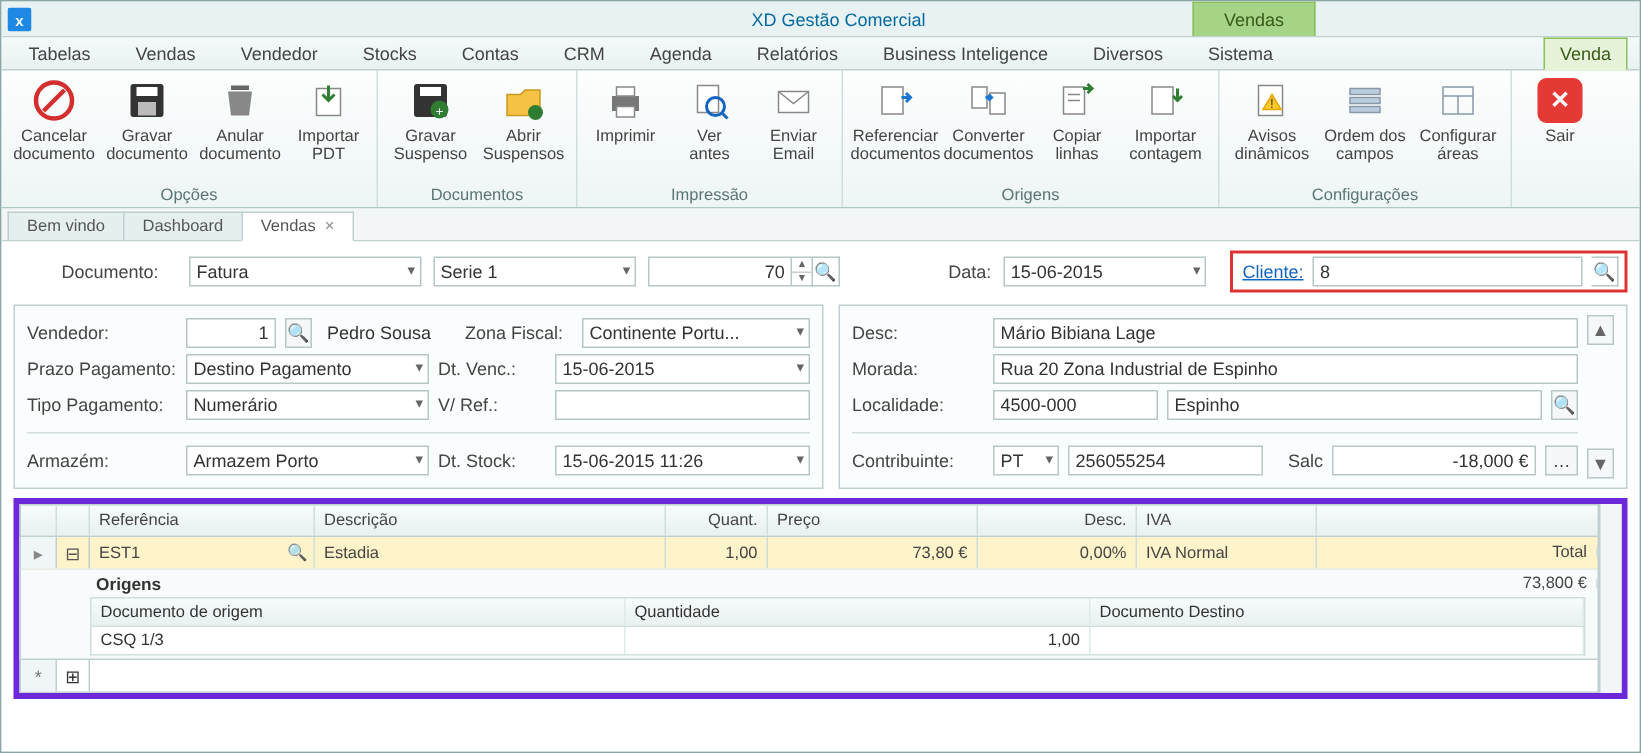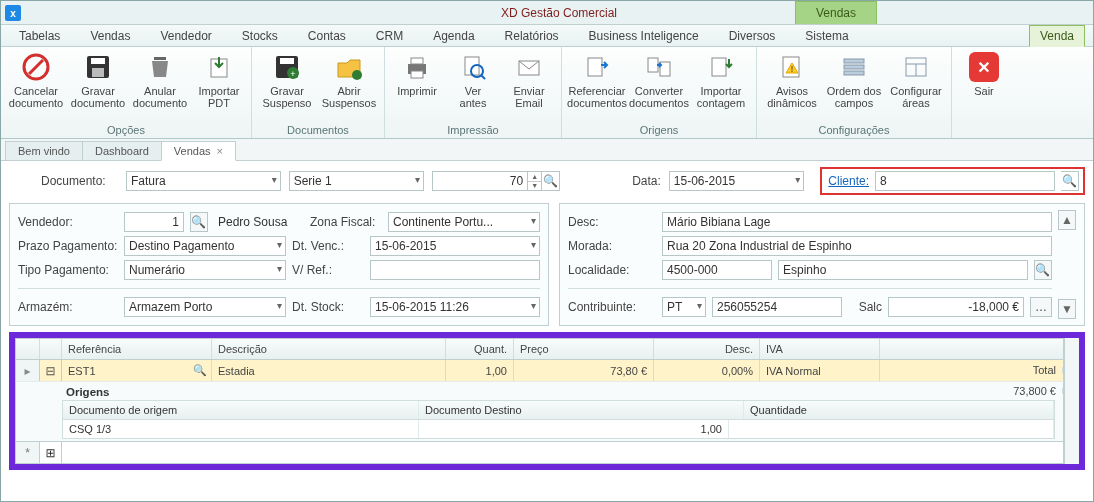--- a/index.html
+++ b/index.html
@@ -1,21 +1,21 @@
 <!DOCTYPE html>
 <html><head>
 <meta charset="utf-8">
 <style>
   * { box-sizing: border-box; }
   body { margin: 0; font-family: "Segoe UI", Tahoma, sans-serif; font-size: 12px; color: #333; background: #fff; }
   .window { width: 1094px; height: 502px; border: 1px solid #8aa7a7; display: flex; flex-direction: column; overflow: hidden; }
   
   .titlebar { height: 24px; background: #e8f2f2; border-bottom: 1px solid #c0d0d0; display: flex; align-items: center; }
   .titlebar .logo { width: 24px; height: 24px; display: flex; align-items: center; justify-content: center; }
-  .titlebar .title { flex: 1; text-align: center; color: #7f1d1d; font-size: 12px; }
+  .titlebar .title { flex: 1; text-align: center; color: #0369a1; font-size: 12px; }
   
   .context-tab-wrap { position: absolute; right: 216px; top: 0; height: 24px; }
   .context-tab { display: inline-block; background: #a6d486; color: #3a5a1a; padding: 4px 20px; font-size: 12px; border: 1px solid #8bc060; border-bottom: none; }
   
   .menubar { height: 22px; background: linear-gradient(#f4f9f9,#e8f2f2); border-bottom: 1px solid #c0d0d0; display: flex; align-items: stretch; padding: 0 8px; gap: 10px; position: relative; }
   .menubar .menu-item { display: flex; align-items: center; padding: 0 10px; color: #444; cursor: default; }
   .menubar .menu-item.green-active { background: #e6f3d9; border: 1px solid #8bc060; border-bottom: 1px solid #e6f3d9; margin-bottom: -1px; color: #3a5a1a; font-weight: normal; }
   
   .ribbon { background: linear-gradient(#fdfefe,#eef5f5); border-bottom: 1px solid #b0c8c8; height: 92px; display: flex; align-items: stretch; }
   .ribbon-group { border-right: 1px solid #cfdede; display: flex; flex-direction: column; padding: 2px 4px 0; }
@@ -55,21 +55,21 @@
   .panel { border: 1px solid #c0d0d0; background: #fafdfd; padding: 6px 8px; }
   .panel.left { width: 540px; }
   .panel.right { flex: 1; }
   .frow { display: flex; align-items: center; height: 24px; gap: 6px; }
   .frow .label { width: 100px; }
   .w60 { width: 60px;} .w140 { width:140px;} .w160{width:160px;}
   .mag-btn { border:1px solid #b7c6c6; width:18px; height:20px; display:flex; align-items:center; justify-content:center; color:#666; background:#f4f8f8; }
   .dots-btn { border:1px solid #b7c6c6; width:22px; height:20px; display:flex; align-items:center; justify-content:center; background:#f4f8f8; color:#444; }
   .sep-line { height:1px; background:#d0dede; margin: 6px 0;}
   
-  .grid-wrap { border: 6px solid #6d28d9; padding: 0; margin-top: 4px; }
+  .grid-wrap { border: 4px solid #6d28d9; padding: 0; margin-top: 4px; }
   .grid-head { display: flex; background: linear-gradient(#f7fbfb,#e8f0f0); border: 1px solid #c0d0d0; border-bottom: 1px solid #c0d0d0; height: 22px; align-items: stretch; }
   .grid-head .gh, .grid-row .gc { border-right: 1px solid #d0dede; padding: 3px 6px; font-size: 11px; color: #444; display:flex; align-items:center; }
   .gh.num, .gc.num { justify-content: flex-end; }
   .grid-row { display:flex; border-left:1px solid #c0d0d0; border-right:1px solid #c0d0d0; border-bottom:1px solid #e4ecec; height: 22px; }
   .grid-row.sel { background: #fff3c9; }
   .grid-row .rowhead { width: 24px; border-right:1px solid #c0d0d0; display:flex; align-items:center; justify-content:center; color:#888; background:#f0f6f6; }
   .grid-row .expander { width: 22px; border-right:1px solid #c0d0d0; display:flex; align-items:center; justify-content:center; color:#555; }
   .subgrid { background:#f7fbfb; border-left:1px solid #c0d0d0; border-right:1px solid #c0d0d0; border-bottom:1px solid #c0d0d0; padding: 2px 0 2px 46px; }
   .subgrid .title { font-weight: bold; font-size: 11.5px; color:#333; padding: 2px 4px; }
   .subgrid .sub-head, .subgrid .sub-row { display:flex; border:1px solid #d0dede; margin-right: 8px; }
@@ -251,20 +251,32 @@
           <div class="glyph">
               <svg width="28" height="28">
                 <rect x="3" y="5" width="10" height="14" fill="#fff" stroke="#888"></rect>
                 <rect x="15" y="9" width="10" height="14" fill="#fff" stroke="#888"></rect>
                 <path d="M12 12 h4 m-2 -2 l2 2 l-2 2" fill="none" stroke="#1976d2" stroke-width="2"></path>
               </svg>
             </div>
           <div class="lbl">Converter
 documentos</div>
         </div>
+        <div class="rb-btn small">
+          <div class="glyph">
+              <svg width="28" height="28">
+                <rect x="5" y="5" width="14" height="18" fill="#fff" stroke="#888"></rect>
+                <line x1="8" y1="10" x2="16" y2="10" stroke="#888"></line>
+                <line x1="8" y1="14" x2="16" y2="14" stroke="#888"></line>
+                <path d="M18 6 h6 m-3 -3 l3 3 l-3 3" fill="none" stroke="#2e7d32" stroke-width="2"></path>
+              </svg>
+            </div>
+          <div class="lbl">Copiar
+linhas</div>
+        </div>
         <div class="rb-btn">
           <div class="glyph">
               <svg width="28" height="28">
                 <rect x="5" y="5" width="14" height="18" fill="#fff" stroke="#888"></rect>
                 <path d="M22 6 v8 m-3 -3 l3 3 l3 -3" fill="none" stroke="#2e7d32" stroke-width="2"></path>
               </svg>
             </div>
           <div class="lbl">Importar
 contagem</div>
         </div>
@@ -466,22 +478,22 @@
             <div class="gc col-q num">1,00</div>
             <div class="gc col-price num">73,80 €</div>
             <div class="gc col-disc num">0,00%</div>
             <div class="gc col-iva">IVA Normal</div>
             <div class="gc col-total num">73,800 €</div>
           </div>
           <div class="subgrid">
             <div class="title">Origens</div>
             <div class="sub-head">
               <div class="sc sc-doc">Documento de origem</div>
+              <div class="sc sc-qty">Quantidade</div>
               <div class="sc sc-dest">Documento Destino</div>
-              <div class="sc sc-qty">Quantidade</div>
             </div>
             <div class="sub-row">
               <div class="sc sc-doc">CSQ 1/3</div>
               <div class="sc sc-qty num">1,00</div>
               <div class="sc sc-dest"></div>
             </div>
           </div>
           <div class="footer-row">
             <div class="rowhead">*</div>
             <div class="expander">⊞</div>

